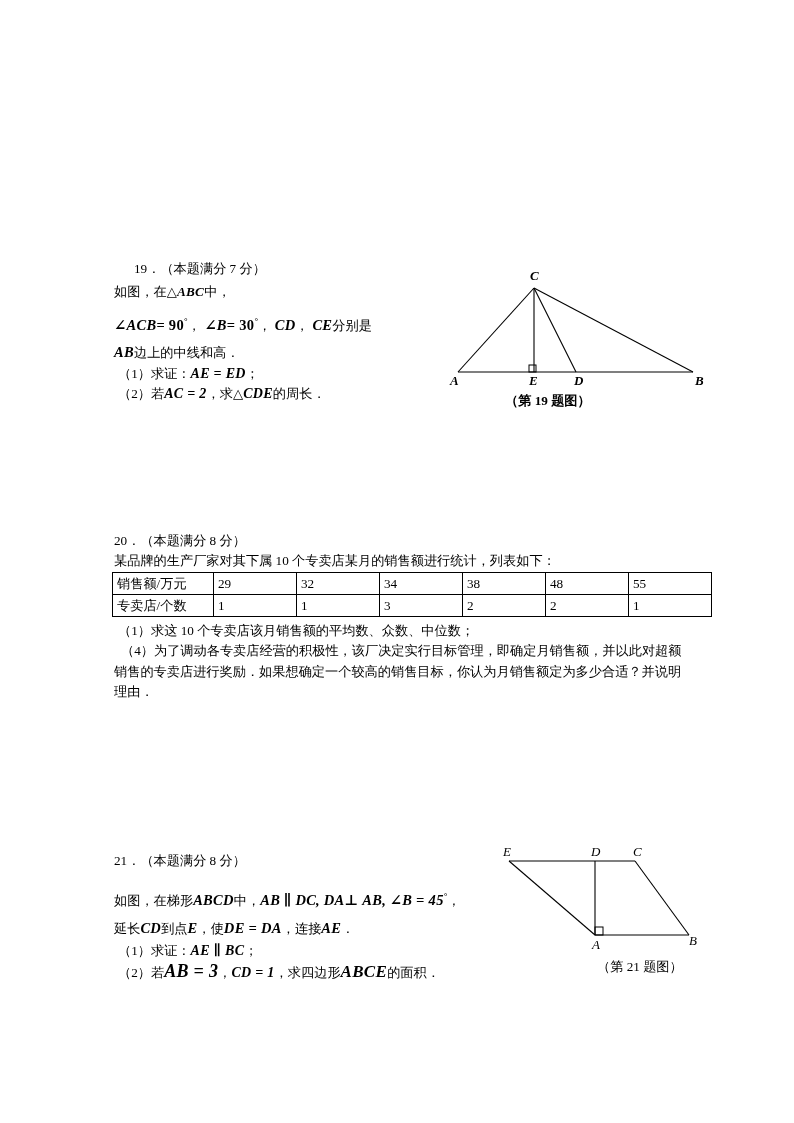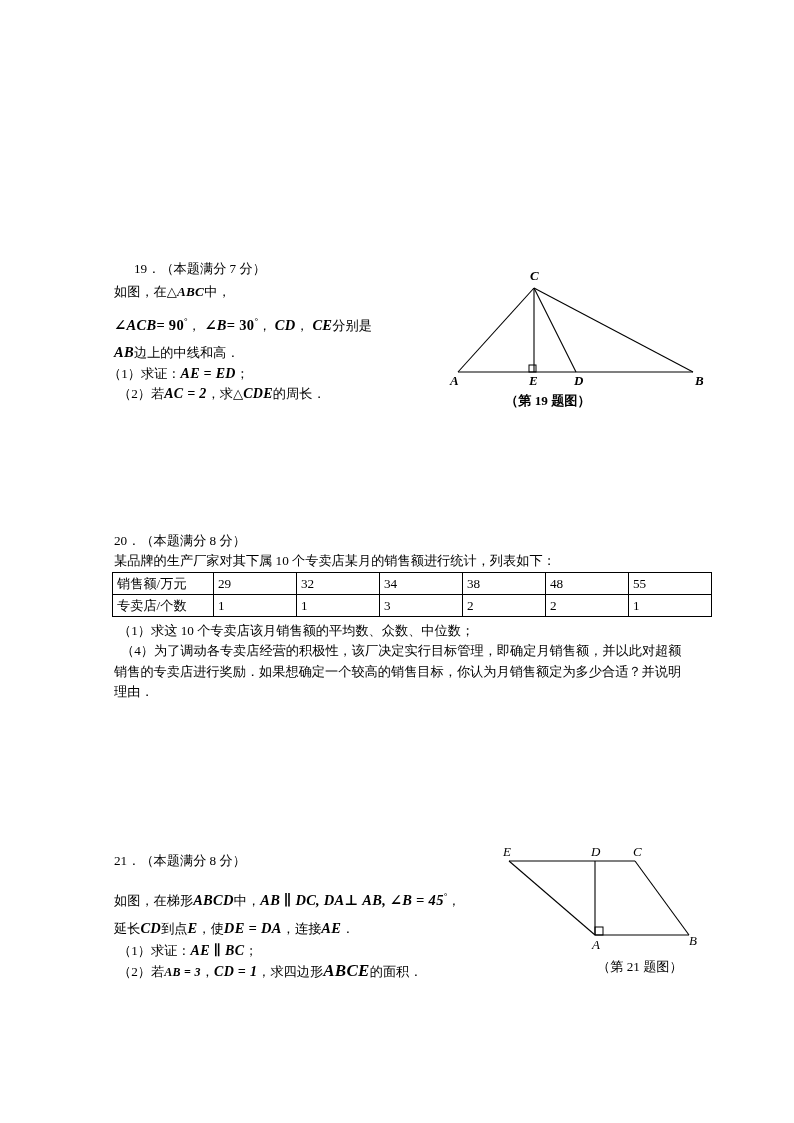--- a/index.html
+++ b/index.html
@@ -129,21 +129,21 @@
     </div>
 
     <div class="mline" style="left:114px; top:310px;">
       <span class="mathbi">∠ACB</span><span class="mathb">= 90</span><span class="deg">°</span><span style="font-size:13.2px">，</span>&nbsp;<span class="mathbi">∠B</span><span class="mathb">= 30</span><span class="deg">°</span><span style="font-size:13.2px">，</span>&nbsp;<span class="mathbi">CD</span><span style="font-size:13.2px">，</span>&nbsp;<span class="mathbi">CE</span><span style="font-size:13.2px">分别是</span>
     </div>
 
     <div class="mline" style="left:114px; top:341px;">
       <span class="mathbi">AB</span><span style="font-size:13.2px">边上的中线和高．</span>
     </div>
 
-    <div class="sub-item" style="left:108px; top:364px;">
+    <div class="sub-item" style="left:118px; top:364px;">
       <span>（1）求证：</span><span class="mathbi" style="font-size:14px">AE = ED</span><span>；</span>
     </div>
 
     <div class="sub-item" style="left:118px; top:384px;">
       <span>（2）若</span><span class="mathbi" style="font-size:14px">AC = 2</span><span>，求△</span><span class="mathbi" style="font-size:14px">CDE</span><span>的周长．</span>
     </div>
 
     <div class="figure" style="left:440px; top:260px; width:270px; height:125px;">
       <svg width="270" height="125" viewBox="0 0 270 125">
 
@@ -213,21 +213,21 @@
 
     <div class="mline" style="left:114px; top:917px;">
       <span style="font-size:13.2px">延长</span><span class="mathbi">CD</span><span style="font-size:13.2px">到点</span><span class="mathbi">E</span><span style="font-size:13.2px">，使</span><span class="mathbi">DE = DA</span><span style="font-size:13.2px">，连接</span><span class="mathbi">AE</span><span style="font-size:13.2px">．</span>
     </div>
 
     <div class="sub-item" style="left:118px; top:941px;">
       <span>（1）求证：</span><span class="mathbi" style="font-size:14px">AE ∥ BC</span><span>；</span>
     </div>
 
     <div class="sub-item" style="left:118px; top:961px;">
-      <span>（2）若</span><span class="mathbi" style="font-size:12px">AB = 3</span><span>，</span><span class="mathbi" style="font-size:14px">CD = 1</span><span>，求四边形</span><span class="mathbi" style="font-size:17px">ABCE</span><span>的面积．</span>
+      <span>（2）若</span><span class="mathbi" style="font-size:18px">AB = 3</span><span>，</span><span class="mathbi" style="font-size:14px">CD = 1</span><span>，求四边形</span><span class="mathbi" style="font-size:17px">ABCE</span><span>的面积．</span>
     </div>
 
     <div class="figure" style="left:495px; top:845px; width:210px; height:110px;">
       <svg width="210" height="110" viewBox="0 0 210 110">
 
         <line x1="14" y1="16" x2="140" y2="16" stroke="#000" stroke-width="1.1"></line>
 
         <line x1="100" y1="90" x2="194" y2="90" stroke="#000" stroke-width="1.1"></line>
 
         <line x1="14" y1="16" x2="100" y2="90" stroke="#000" stroke-width="1.1"></line>

